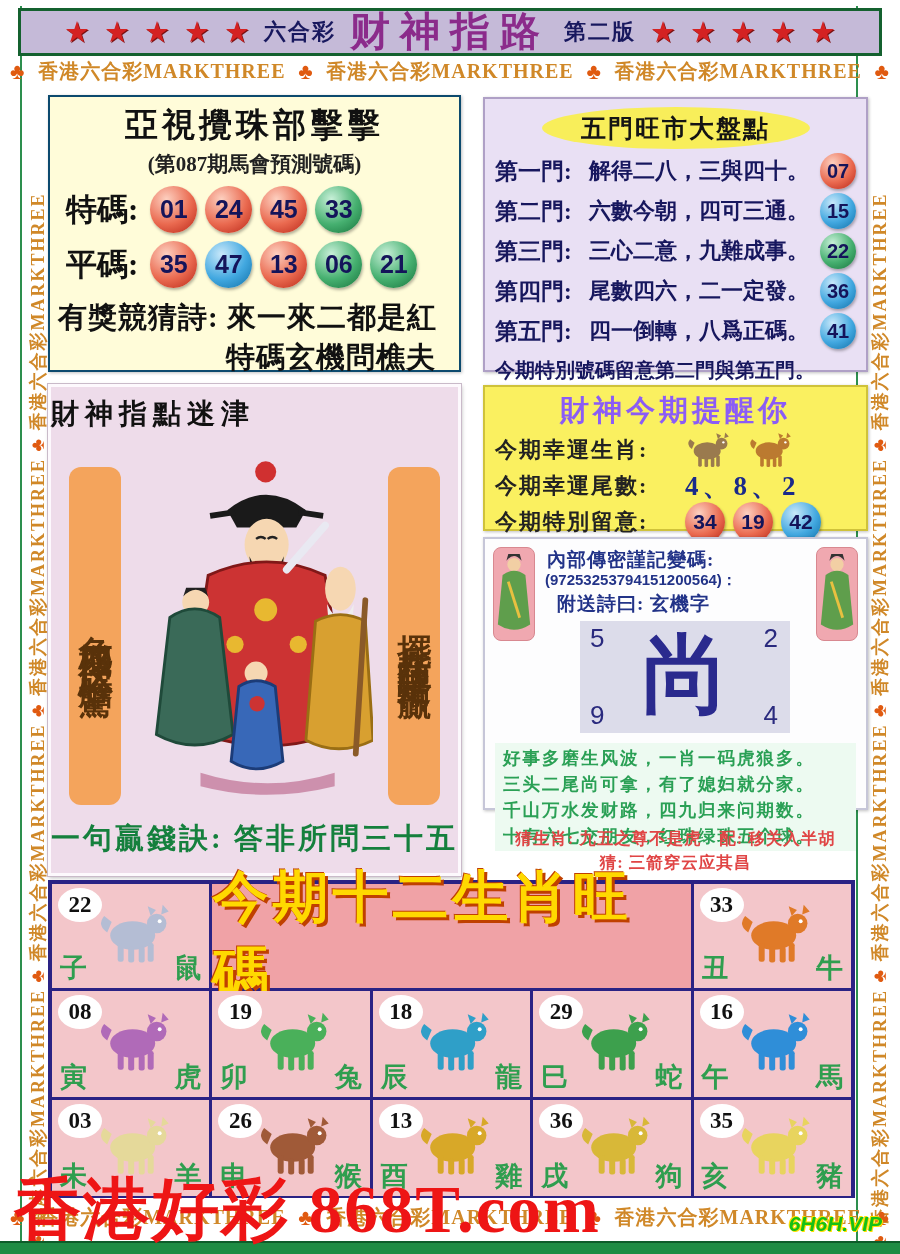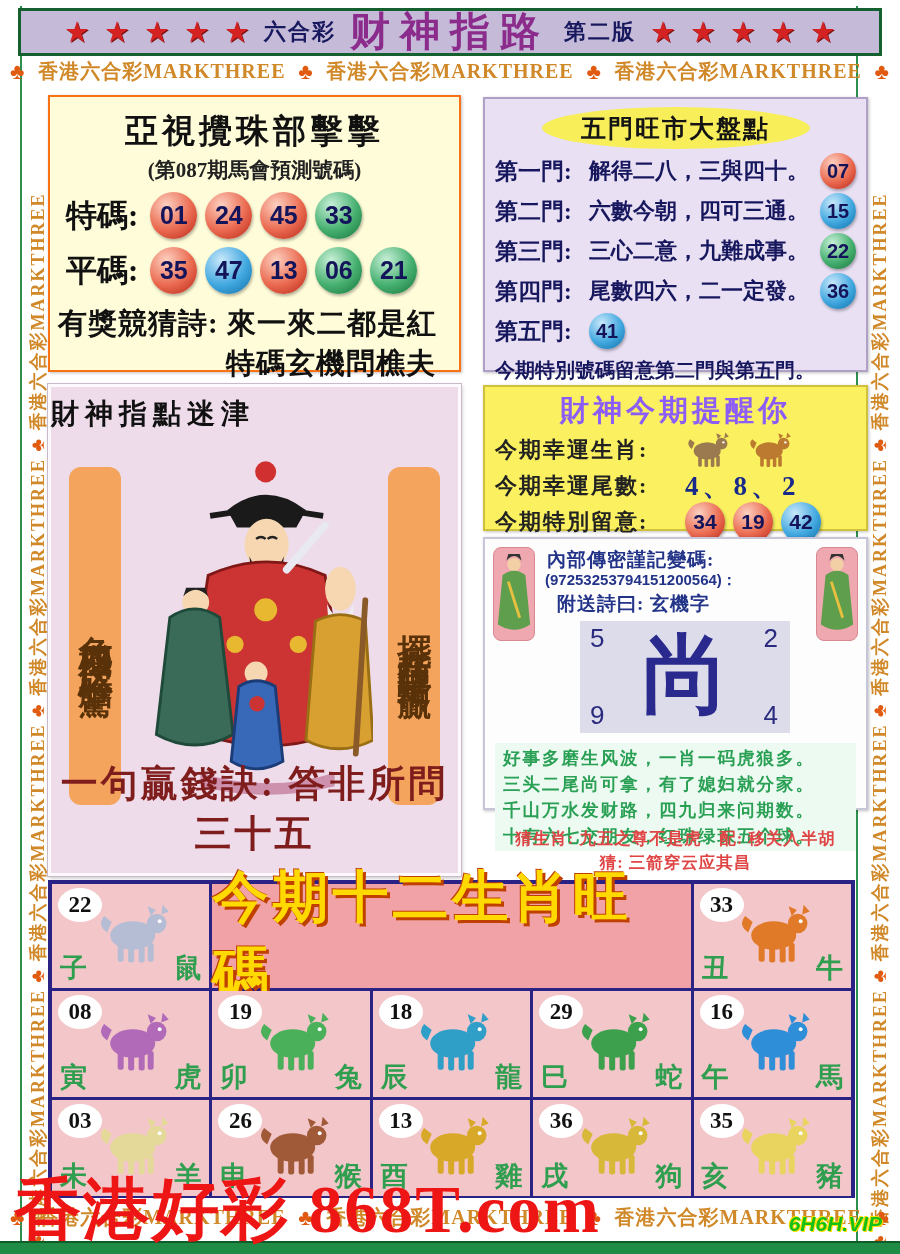--- a/index.html
+++ b/index.html
@@ -24,21 +24,21 @@
     justify-content:space-between; font-size:20px; font-weight:bold; color:#d08828; letter-spacing:1px; }
   .brand-row .clv { color:#e05a10; font-size:22px; }
   .brand-top { top:58px; }
   .brand-bottom { top:1204px; z-index:2; }
 
   
   .box { position:absolute; }
 
   
   .boxA { left:48px; top:95px; width:413px; height:277px; background:#fffcd9;
-    border:2px solid #f97316; box-shadow:1px 1px 3px rgba(0,0,0,.25); padding:12px 8px; }
+    border:2px solid #0c4a6e; box-shadow:1px 1px 3px rgba(0,0,0,.25); padding:6px 8px; }
   .boxA .t1 { text-align:center; font-size:33px; font-weight:bold; color:#111; letter-spacing:4px; }
   .boxA .t2 { text-align:center; font-size:21px; font-weight:bold; color:#222; margin-top:2px; }
   .ball-row { display:flex; align-items:center; gap:8px; margin-top:8px; padding-left:8px; }
   .ball-row .lbl { font-size:31px; font-weight:bold; color:#111; margin-right:4px; }
   .ball { display:inline-flex; align-items:center; justify-content:center; border-radius:50%;
     font-family:"Liberation Sans","DejaVu Sans",sans-serif; font-weight:bold; color:#14145a; flex:0 0 auto;
     box-shadow:1px 2px 3px rgba(0,0,0,.3); }
   .ball[data-color="red"]   { background:radial-gradient(circle at 35% 28%, #fdd0c0, #ea6a50 55%, #c03020 92%); }
   .ball[data-color="green"] { background:radial-gradient(circle at 35% 28%, #c8f0d8, #46b070 55%, #1e7c44 92%); }
   .ball[data-color="blue"]  { background:radial-gradient(circle at 35% 28%, #c8e8fa, #42a8e0 55%, #1878b0 92%); }
@@ -62,22 +62,22 @@
   
   .boxB { left:48px; top:384px; width:413px; height:492px; background:#eedcea;
     border:3px solid #fdf9fd; box-shadow:0 0 0 1px #c9bac9, 1px 2px 4px rgba(0,0,0,.25); }
   .boxB .t1 { text-align:left; font-size:28px; font-weight:bold; color:#111; letter-spacing:6px; margin-top:8px; }
   .vstrip { position:absolute; top:80px; width:52px; height:338px; background:#f4a45c;
     border-radius:12px; display:flex; align-items:center; justify-content:center; }
   .vstrip span { writing-mode:vertical-rl; font-size:34px; font-weight:bold; color:#59320a; letter-spacing:8px; }
   .vstrip.left { left:18px; }
   .vstrip.right { right:18px; }
   .gods { position:absolute; left:92px; top:62px; width:230px; height:360px; }
-  .boxB .bottom { position:absolute; bottom:14px; width:100%; text-align:center;
-    font-size:37px; font-weight:bold; color:#7f1d1d; letter-spacing:3px; }
+  .boxB .bottom { position:absolute; bottom:14px; width:100%; text-align:right;
+    font-size:29px; font-weight:bold; color:#15803d; letter-spacing:3px; }
 
   
   .boxD { left:483px; top:385px; width:385px; height:146px; background:#faf060;
     border:2px solid #cfc23a; box-shadow:1px 1px 3px rgba(0,0,0,.25); padding:4px 10px; }
   .boxD .t1 { text-align:center; font-size:29px; font-weight:bold; color:#8b5cf6; letter-spacing:4px; }
   .rm-row { display:flex; align-items:center; margin-top:2px; height:34px; }
   .rm-row .rlbl { font-size:22px; font-weight:bold; color:#222; letter-spacing:2px; width:190px; flex:0 0 auto; }
   .rm-row .rval { font-size:27px; font-weight:bold; color:#1a2a8a; letter-spacing:4px; }
   .rm-row .balls { display:flex; gap:8px; }
   .zico { display:inline-block; margin-right:14px; }
@@ -248,20 +248,21 @@
       <span class="dtxt">三心二意，九難成事。</span>
       <span class="ball b36" data-color="green">22</span>
     </div>
     <div class="door-row">
       <span class="dlbl">第四門:</span>
       <span class="dtxt">尾數四六，二一定發。</span>
       <span class="ball b36" data-color="blue">36</span>
     </div>
     <div class="door-row">
       <span class="dlbl">第五門:</span>
+      <span class="dtxt">四一倒轉，八爲正碼。</span>
       <span class="ball b36" data-color="blue">41</span>
     </div>
     <div class="note">今期特別號碼留意第二門與第五門。</div>
   </div>
 
   <div class="box boxB">
     <div class="t1">財神指點迷津</div>
     <div class="vstrip left">
       <span>危機四伏心膽驚</span>
     </div>

